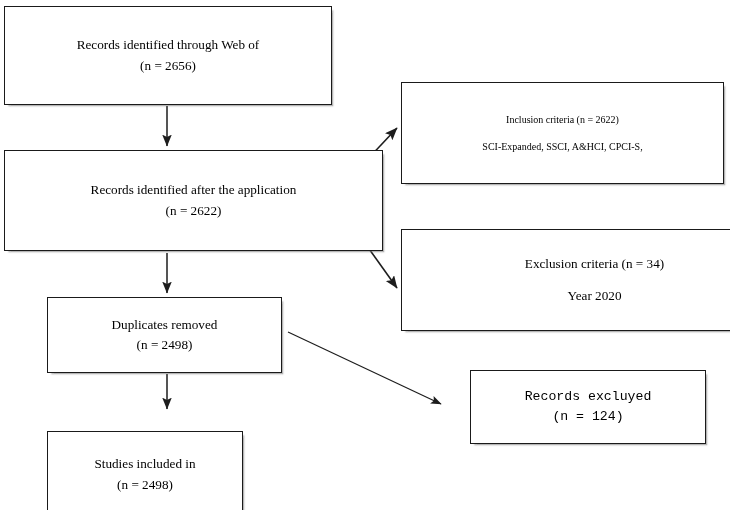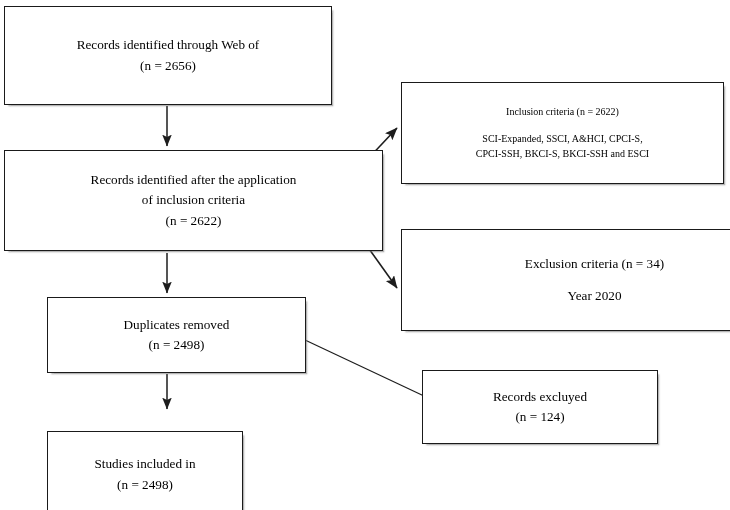--- a/index.html
+++ b/index.html
@@ -35,25 +35,25 @@
     display: block;
     white-space: nowrap;
   }
   .flow-box .gap {
     display: block;
     height: 11px;
   }
   
   #box-records-identified { left: 4px;   top: 6px;   width: 328px; height: 99px; }
   #box-records-after      { left: 4px;   top: 150px; width: 379px; height: 101px; }
-  #box-duplicates         { left: 47px;  top: 297px; width: 259px; height: 76px; }
+  #box-duplicates         { left: 47px;  top: 297px; width: 235px; height: 76px; }
   #box-studies-included   { left: 47px;  top: 431px; width: 196px; height: 87px; }
   #box-inclusion          { left: 401px; top: 82px;  width: 323px; height: 102px; font-size: 10px; }
   #box-exclusion          { left: 401px; top: 229px; width: 387px; height: 102px; }
-  #box-records-excluyed   { left: 422px; top: 370px; width: 236px; height: 74px; }
+  #box-records-excluyed   { left: 470px; top: 370px; width: 236px; height: 74px; font-family: Liberation Mono, monospace; }
 
   #arrow-layer {
     position: absolute;
     left: 0; top: 0;
     width: 730px;
     height: 510px;
     pointer-events: none;
   }
   #arrow-layer line { stroke: #1d1d1d; }
 </style>
@@ -85,39 +85,37 @@
     <line x1="167" y1="374" x2="167" y2="409" stroke-width="1.5" marker-end="url(#ah)"></line>
   </svg>
 
   <div class="flow-box" id="box-records-identified">
     <span class="line">Records identified through Web of</span>
     <span class="line">(n = 2656)</span>
   </div>
 
   <div class="flow-box" id="box-records-after">
     <span class="line">Records identified after the application</span>
-    <span class="line">of inclusion criteria</span>
     <span class="line">(n = 2622)</span>
   </div>
 
   <div class="flow-box" id="box-duplicates">
     <span class="line">Duplicates removed</span>
     <span class="line">(n = 2498)</span>
   </div>
 
   <div class="flow-box" id="box-studies-included">
     <span class="line">Studies included in</span>
     <span class="line">(n = 2498)</span>
   </div>
 
   <div class="flow-box" id="box-inclusion">
     <span class="line">Inclusion criteria (n = 2622)</span>
     <span class="gap"></span>
     <span class="line">SCI-Expanded, SSCI, A&amp;HCI, CPCI-S,</span>
-    <span class="line">CPCI-SSH, BKCI-S, BKCI-SSH and ESCI</span>
   </div>
 
   <div class="flow-box" id="box-exclusion">
     <span class="line">Exclusion criteria (n = 34)</span>
     <span class="gap"></span>
     <span class="line">Year 2020</span>
   </div>
 
   <div class="flow-box" id="box-records-excluyed">
     <span class="line">Records excluyed</span>

